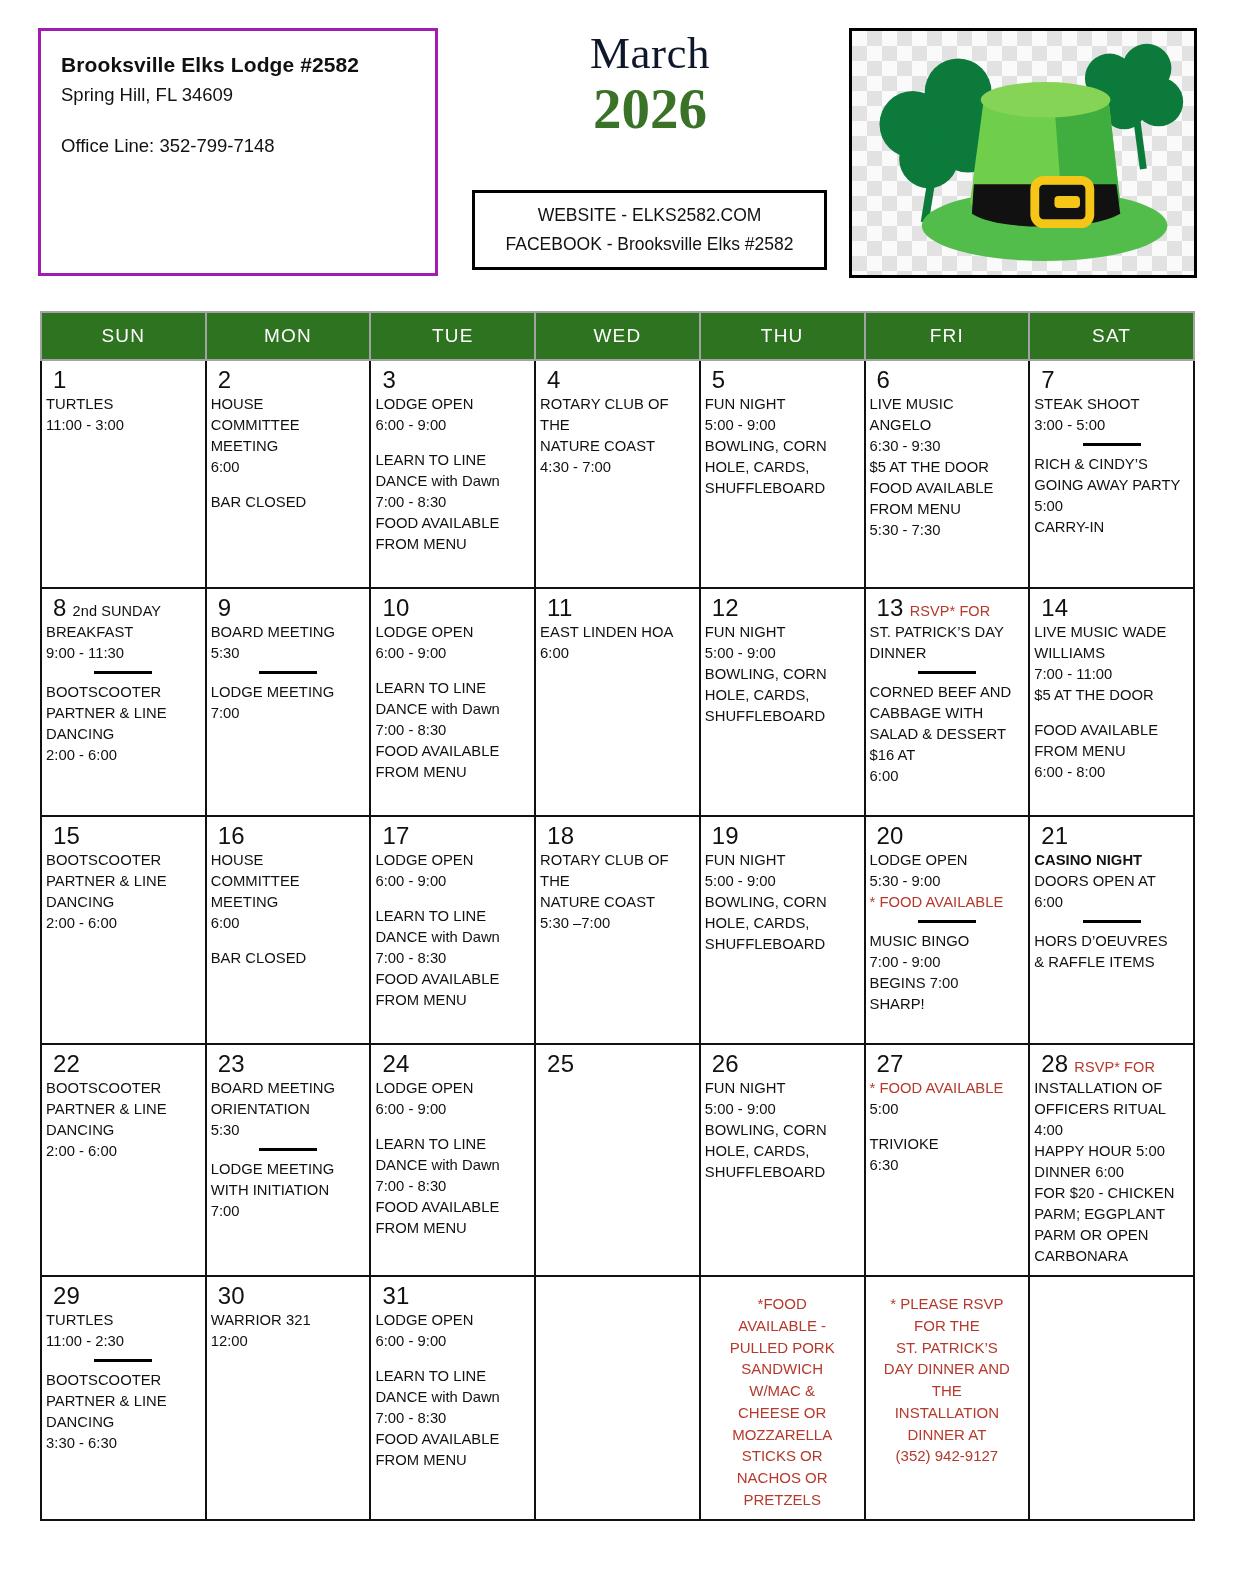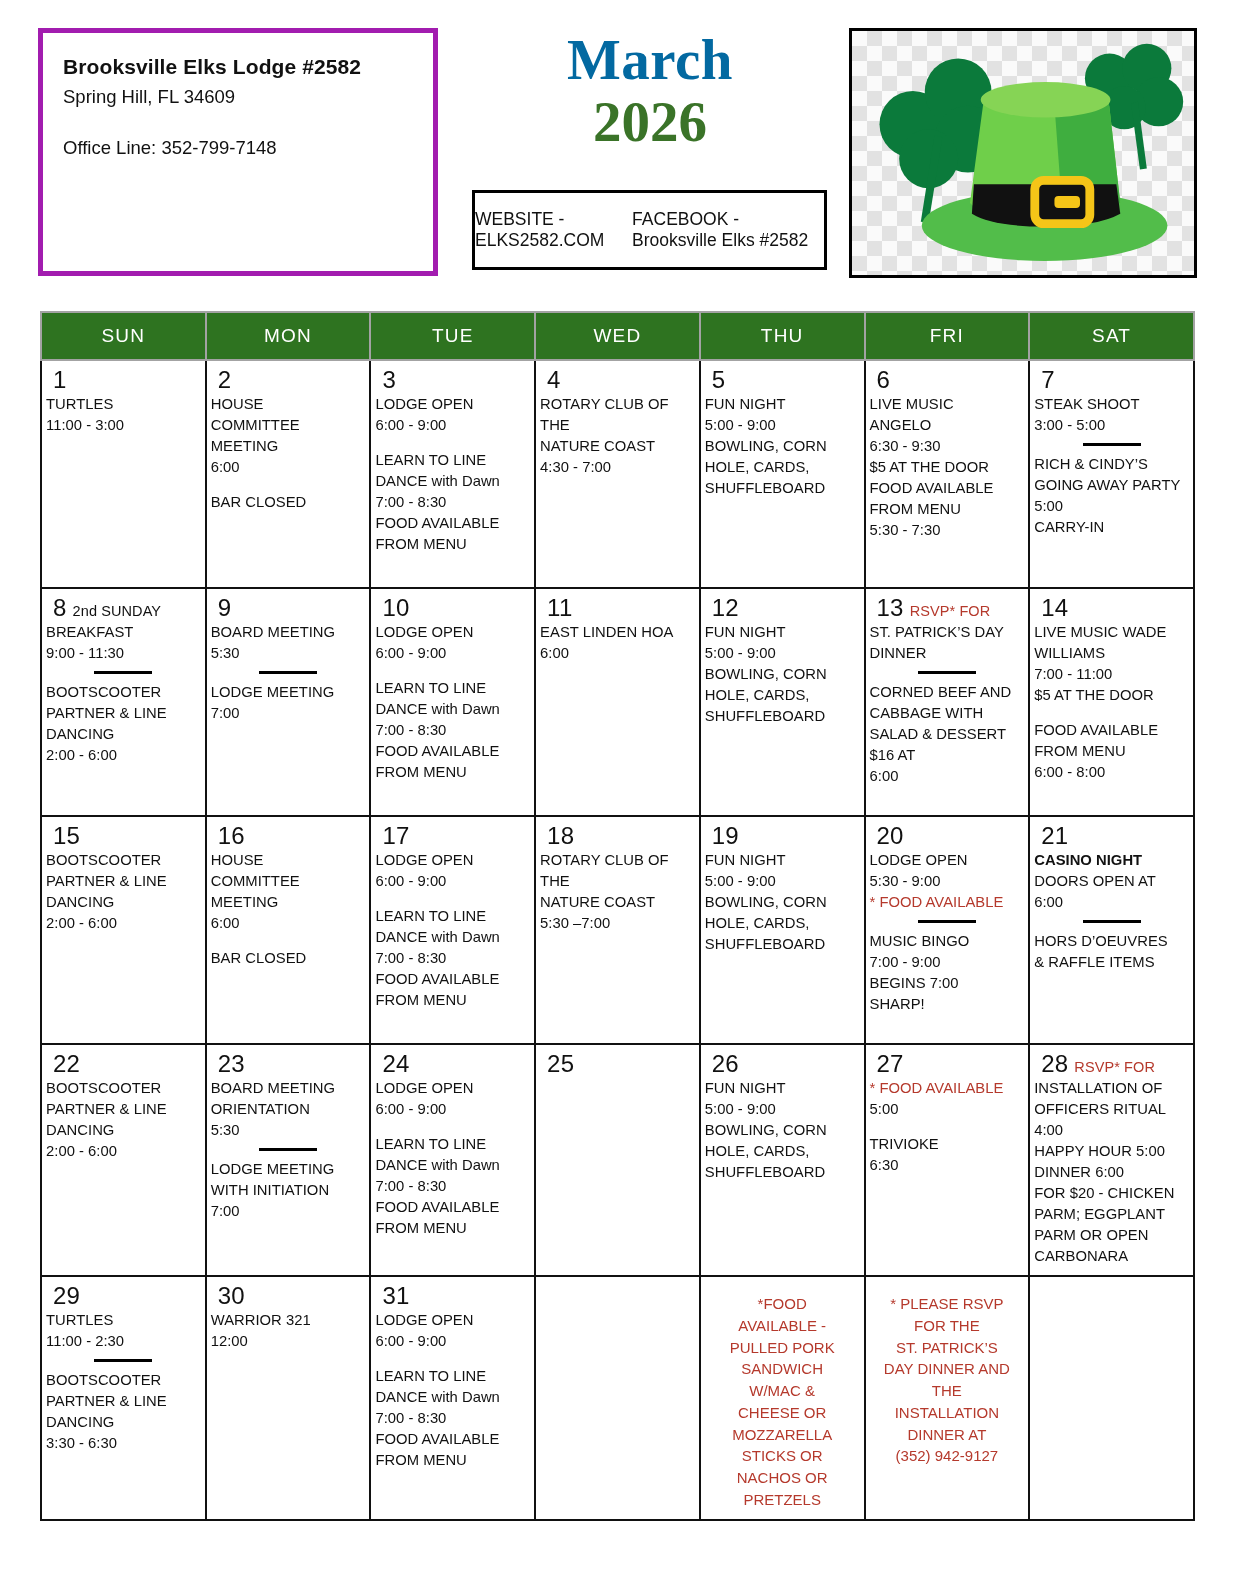--- a/index.html
+++ b/index.html
@@ -29,21 +29,21 @@
     width: 1233px;
     height: 300px;
   }
 
   .lodge-box {
     position: absolute;
     left: 38px;
     top: 28px;
     width: 400px;
     height: 248px;
-    border: 5px solid #a21caf;
+    border: 3px solid #a21caf;
     background: #ffffff;
     padding: 22px 0 0 20px;
   }
   .lodge-name {
     font-size: 21px;
     font-weight: bold;
     letter-spacing: 0.1px;
     margin-bottom: 5px;
   }
   .lodge-line {
@@ -54,44 +54,44 @@
 
   .title-block {
     position: absolute;
     left: 455px;
     top: 30px;
     width: 390px;
     text-align: center;
   }
   .month-title {
     font-family: "Liberation Serif", "DejaVu Serif", serif;
-    font-weight: bold;
-    font-size: 57px;
+    font-weight: normal;
+    font-size: 45px;
     line-height: 1.05;
-    color: #0369a1;
+    color: #0f172a;
     letter-spacing: 0.5px;
   }
   .year-title {
     font-family: "Liberation Serif", "DejaVu Serif", serif;
     font-weight: bold;
     font-size: 57px;
     line-height: 1.12;
     color: #3a7328;
   }
 
   .web-box {
     position: absolute;
     left: 472px;
     top: 190px;
     width: 355px;
     height: 80px;
     border: 3px solid #000000;
     background: #ffffff;
     display: flex;
-    flex-direction: row;
+    flex-direction: column;
     align-items: center;
     justify-content: center;
     gap: 8px;
   }
   .web-line { font-size: 17.5px; }
 
   .art-box {
     position: absolute;
     left: 849px;
     top: 28px;

